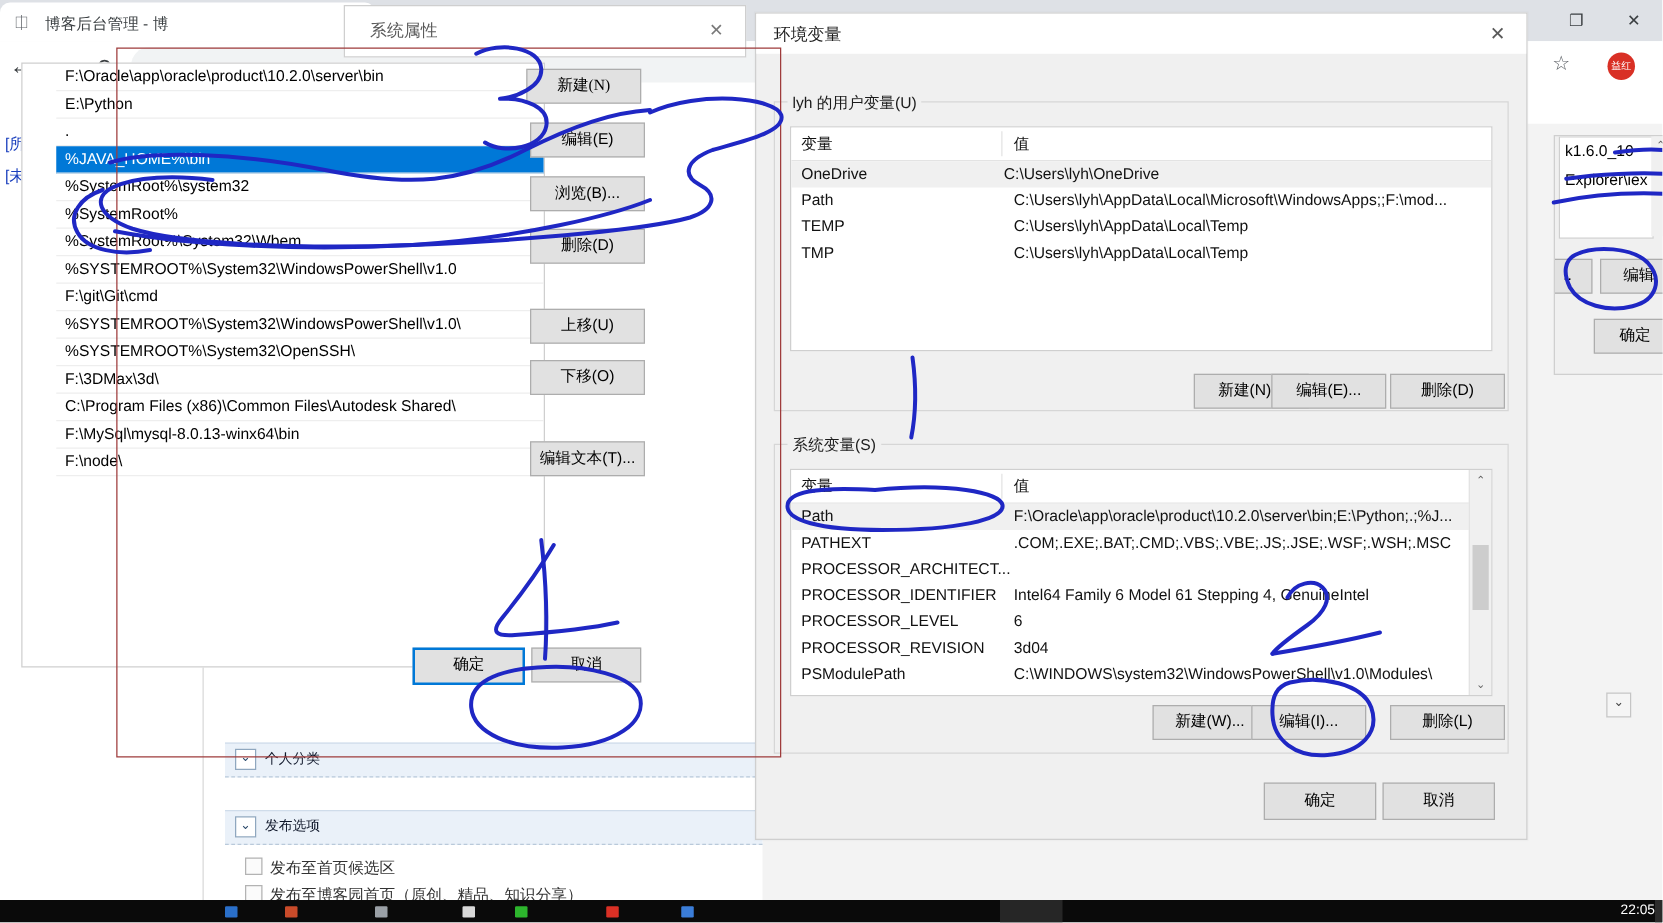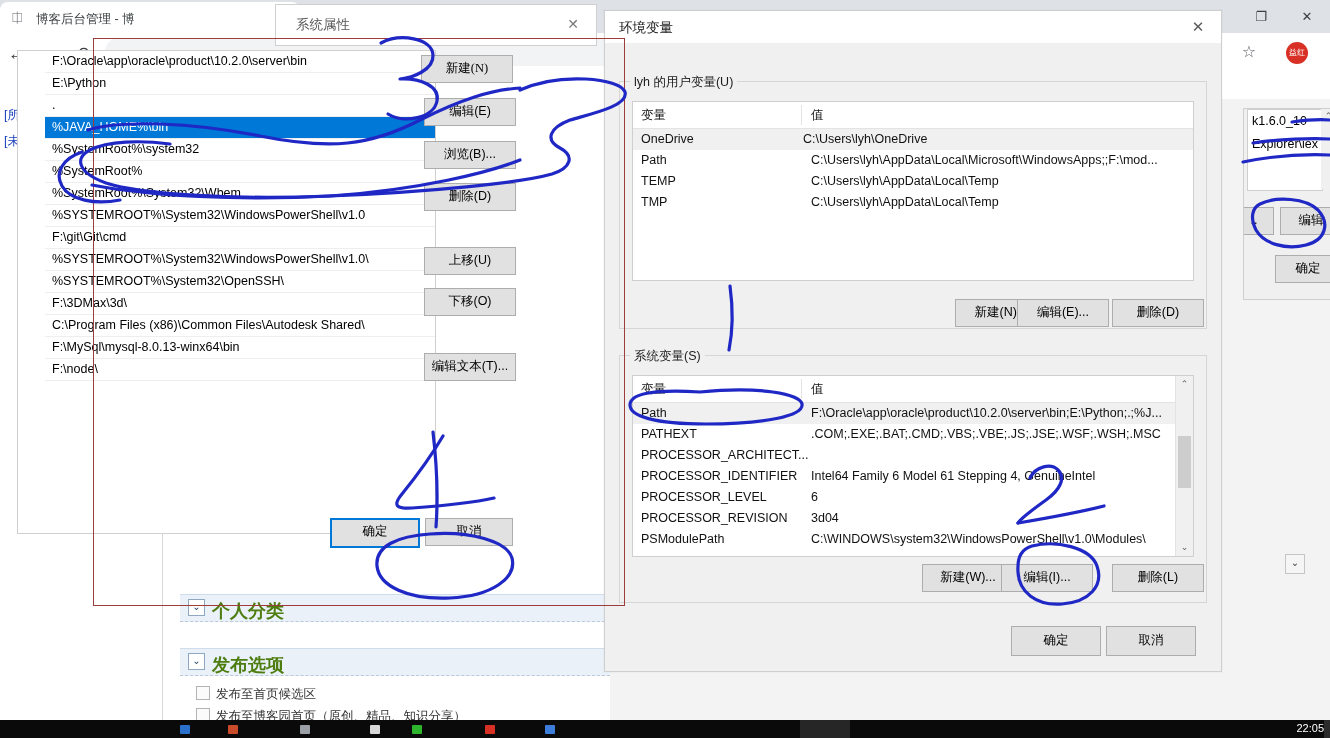--- a/index.html
+++ b/index.html
@@ -41,21 +41,21 @@
   #bm-overflow{position:absolute;right:4px;top:76px;font-size:12px;color:#5f6368;}
   
   #page{position:absolute;left:0;top:99px;width:1330px;height:621px;background:#fff;}
   #page-sidebar{position:absolute;left:0;top:8px;width:100px;}
   .side-link{display:block;font-size:12.5px;color:#1a3fbd;margin:0 0 9px 4px;}
   #page-divider{position:absolute;left:162px;top:0;width:1px;height:621px;background:#d9d9d9;}
   .panel-section{position:absolute;left:180px;width:430px;height:26px;background:#eaf1f9;
       border-top:1px solid #cfdcea;border-bottom:1px dashed #b9c9da;}
   .panel-section .chev{position:absolute;left:8px;top:4px;width:15px;height:15px;border:1px solid #8fa7bf;
       background:#fff;font-size:10px;line-height:13px;text-align:center;color:#2b4a6b;}
-  .panel-section .ttl{position:absolute;left:32px;top:4px;font-size:18px;font-weight:bold;color:#4d7c0f;}
+  .panel-section .ttl{position:absolute;left:32px;top:4px;font-size:11px;font-weight:normal;color:#0f172a;}
   #sec-personal{top:495px;}
   #sec-publish{top:549px;}
   .chk-row{position:absolute;left:196px;font-size:12.5px;color:#333;}
   .chk-row .box{display:inline-block;width:12px;height:12px;border:1px solid #b3b3b3;background:#fbfbfb;
       vertical-align:-2px;margin-right:6px;}
   #chk1{top:587px;} #chk2{top:609px;}
   #page-gray-gutter{position:absolute;left:610px;top:0;width:720px;height:621px;background:#f3f3f3;}
   
   #page-scroll-chev{position:absolute;left:1285px;top:455px;width:18px;height:18px;border:1px solid #c5c5c5;
      background:#f5f5f5;font-size:10px;line-height:16px;text-align:center;color:#444;}

